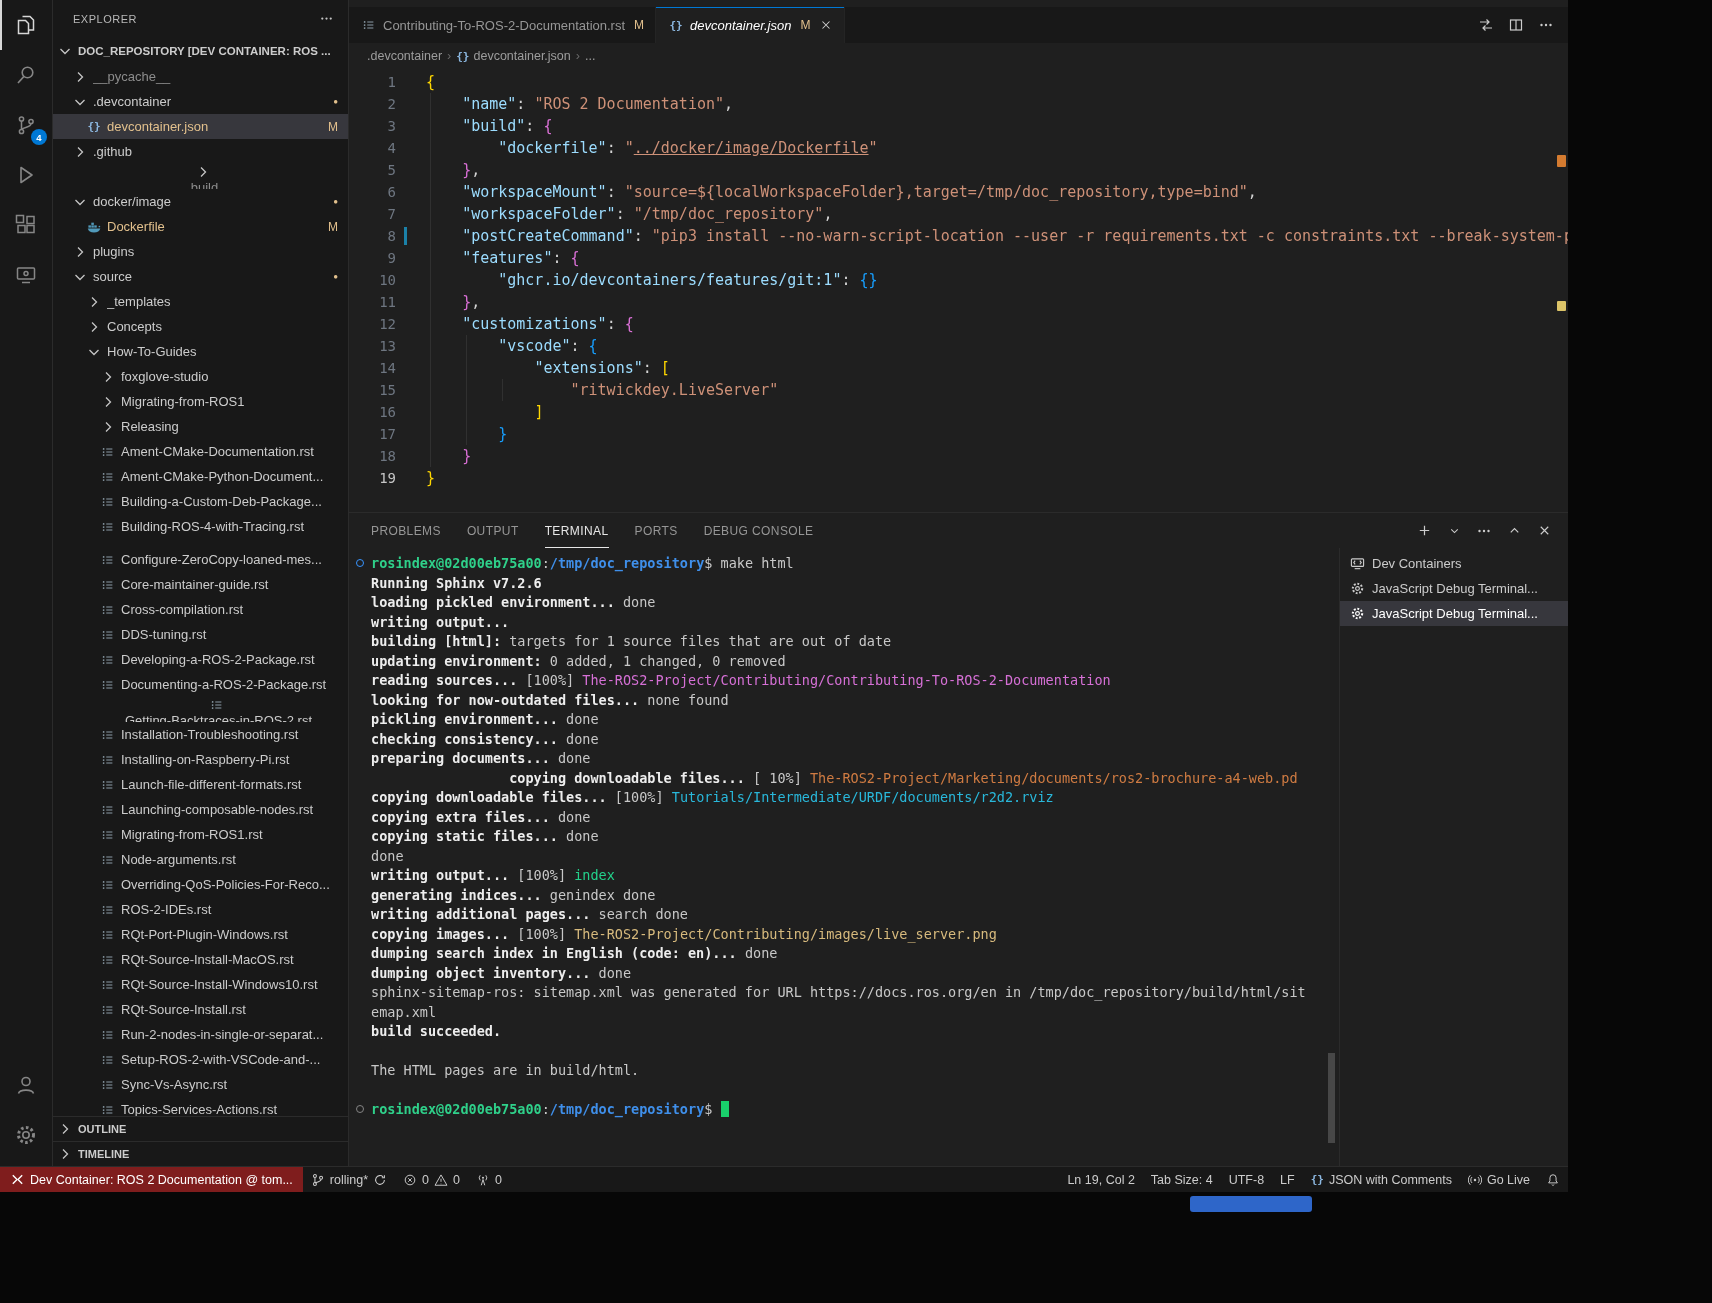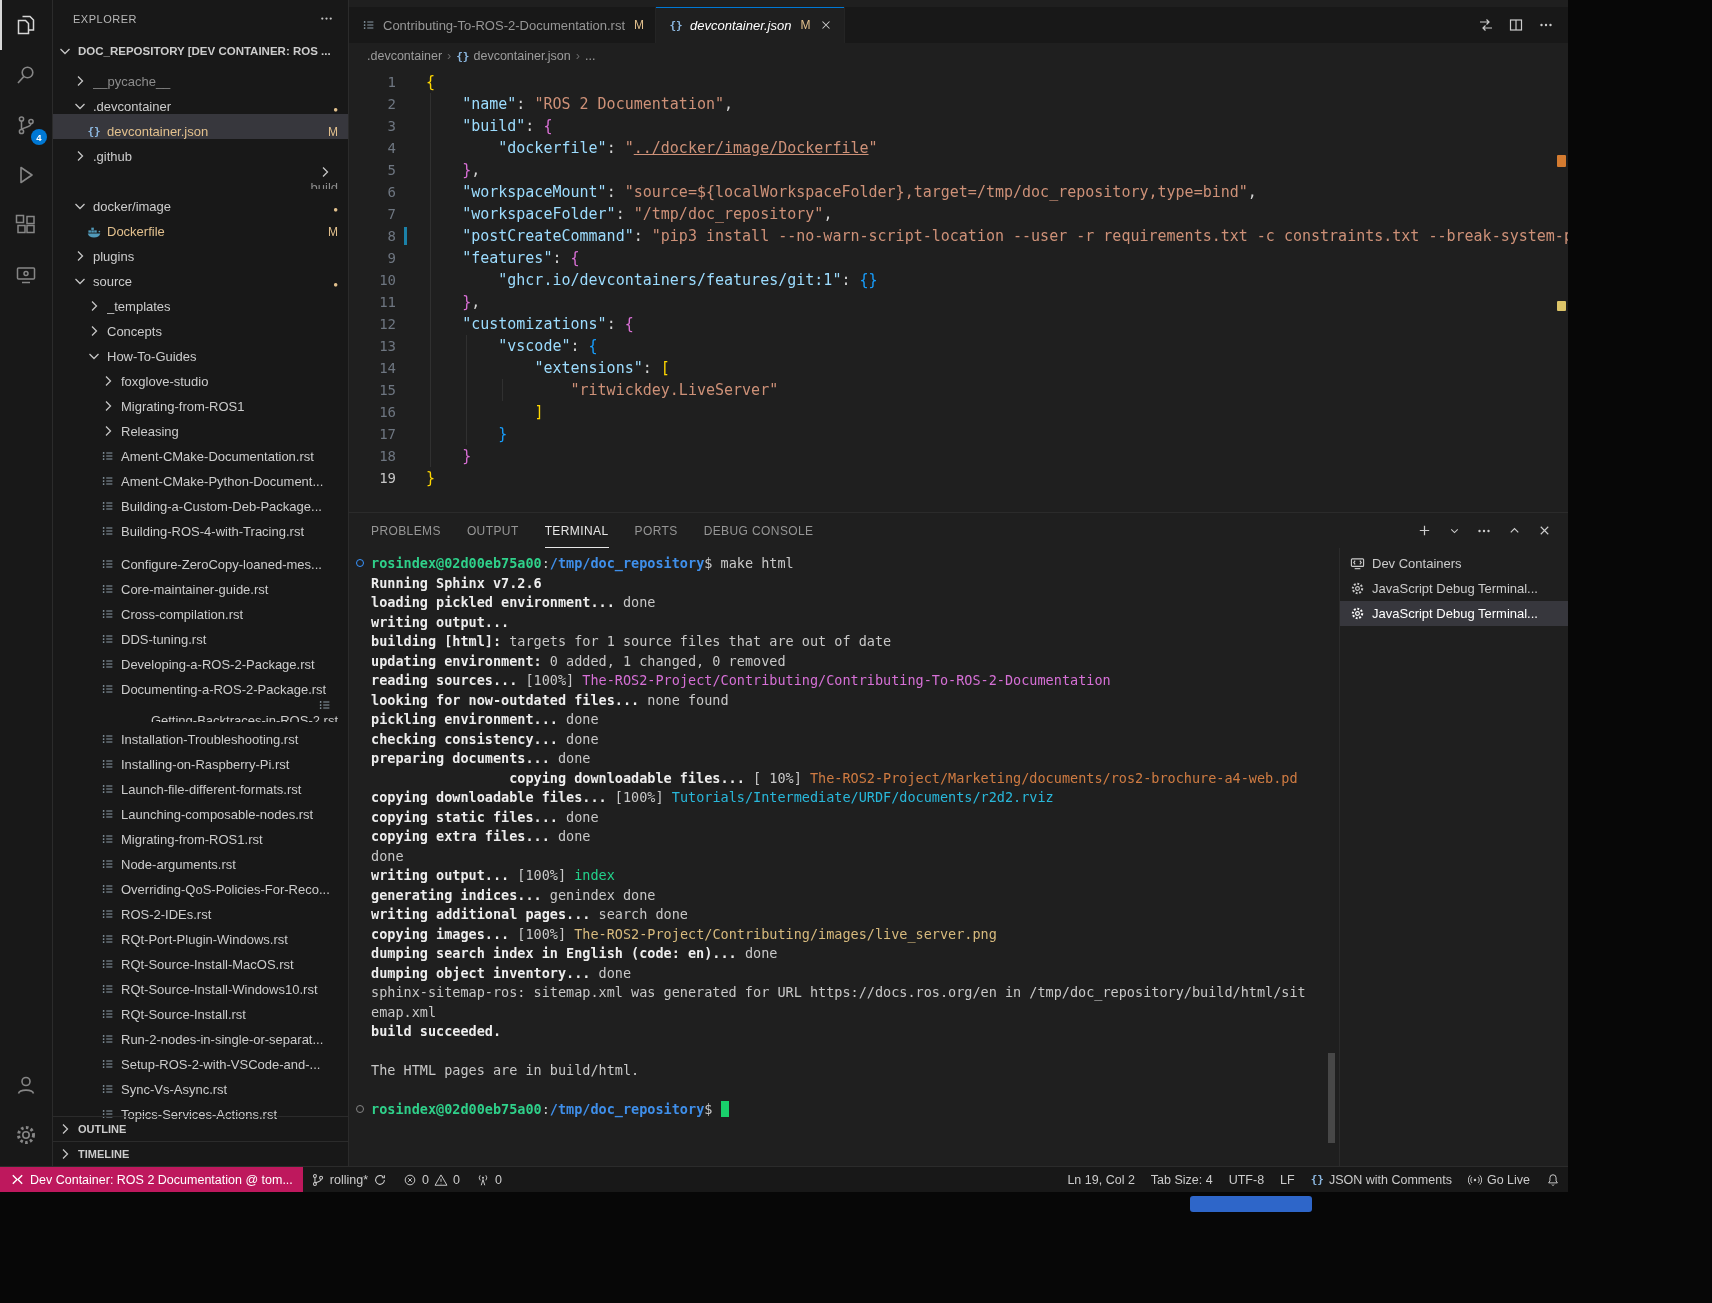--- a/index.html
+++ b/index.html
@@ -15,21 +15,21 @@
   .ab-item svg{display:block;}
   .ab-badge{position:absolute;right:5px;bottom:5px;background:#0078d4;color:#fff;border-radius:50%;min-width:16px;height:16px;font-size:9.5px;font-weight:bold;display:flex;align-items:center;justify-content:center;}
 
   
   .sidebar{position:absolute;left:53px;top:0;width:295px;height:1166px;background:#181818;border-right:1px solid #2b2b2b;overflow:hidden;}
   .sb-title{height:38px;display:flex;align-items:center;padding:0 14px 0 20px;font-size:11px;letter-spacing:.5px;color:#b8b8b8;}
   .sb-title .more{margin-left:auto;color:#c5c5c5;cursor:pointer;}
   .sec-header{height:26px;display:flex;align-items:center;font-size:11.5px;font-weight:700;color:#ccc;padding-left:3px;cursor:pointer;white-space:nowrap;overflow:hidden;}
   .sec-header .lbl{overflow:hidden;text-overflow:ellipsis;}
   #tree{font-size:13px;}
-  .trow{height:25px;display:flex;align-items:flex-end;padding-right:10px;cursor:pointer;}
+  .trow{height:25px;display:flex;align-items:center;padding-right:10px;cursor:pointer;}
   .trow.sel{background:#37373d;}
   .trow.dim .tlabel{color:#8c8c8c;}
   .ticon{width:18px;height:16px;display:inline-flex;align-items:center;justify-content:center;margin-right:4px;flex:none;color:#c5c5c5;}
   .json-ic{color:#8db9e2;font-weight:bold;font-size:11px;font-family:"DejaVu Sans Mono",monospace;}
   .tlabel{flex:1;min-width:0;white-space:nowrap;overflow:hidden;text-overflow:ellipsis;color:#cccccc;}
   .tlabel.modlbl{color:#e2c08d;}
   .tbadge{color:#e2c08d;font-size:12px;margin-left:6px;flex:none;}
   .tdot{color:#e2c08d;font-size:8px;margin-left:6px;flex:none;}
   .sb-bottom{position:absolute;left:0;right:0;bottom:0;}
   .sec-row{height:24px;border-top:1px solid #2b2b2b;display:flex;align-items:center;font-size:11px;font-weight:700;color:#ccc;padding-left:3px;cursor:pointer;}
@@ -83,21 +83,21 @@
   .t-cursor{display:inline-block;width:8px;height:16px;background:#19cf6b;vertical-align:-3px;}
   .term-scroll{position:absolute;right:4px;top:505px;width:7px;height:90px;background:#474747;}
   .termlist{width:228px;border-left:1px solid #2b2b2b;padding-top:3px;overflow:hidden;}
   .tl-row{height:25px;display:flex;align-items:center;gap:7px;padding:0 8px 0 10px;font-size:13px;color:#ccc;cursor:pointer;}
   .tl-row.sel{background:#37373d;color:#fff;}
   .tl-row .lbl{white-space:nowrap;overflow:hidden;text-overflow:ellipsis;}
 
   
   .statusbar{position:absolute;left:0;bottom:0;width:1568px;height:26px;background:#181818;border-top:1px solid #2b2b2b;display:flex;align-items:stretch;font-size:12.5px;color:#cccccc;box-sizing:border-box;}
   .sb-item{display:flex;align-items:center;gap:5px;padding:0 8px;cursor:pointer;white-space:nowrap;}
-  .sb-item.remote{background:#be185d;color:#fff;padding:0 10px;max-width:320px;overflow:hidden;}
+  .sb-item.remote{background:#7f1d1d;color:#fff;padding:0 10px;max-width:320px;overflow:hidden;}
   .sb-item.remote span{white-space:nowrap;overflow:hidden;text-overflow:ellipsis;}
   .sb-right{margin-left:auto;display:flex;align-items:stretch;}
   .sb-item svg{flex:none;}
 
   .fragment{position:absolute;left:1190px;top:1196px;width:122px;height:16px;background:#2e66c9;border-radius:3px;}
 </style>
 </head>
 <body>
 
 <div class="window">
@@ -952,22 +952,22 @@
             <div class="tline"><span class="t-bold">writing output...</span></div>
             <div class="tline"><span class="t-bold">building [html]: </span><span class="t-p">targets for 1 source files that are out of date</span></div>
             <div class="tline"><span class="t-bold">updating environment: </span><span class="t-p">0 added, 1 changed, 0 removed</span></div>
             <div class="tline"><span class="t-bold">reading sources... </span><span class="t-p">[100%] </span><span class="t-mag">The-ROS2-Project/Contributing/Contributing-To-ROS-2-Documentation</span></div>
             <div class="tline"><span class="t-bold">looking for now-outdated files... </span><span class="t-p">none found</span></div>
             <div class="tline"><span class="t-bold">pickling environment... </span><span class="t-p">done</span></div>
             <div class="tline"><span class="t-bold">checking consistency... </span><span class="t-p">done</span></div>
             <div class="tline"><span class="t-bold">preparing documents... </span><span class="t-p">done</span></div>
             <div class="tline"><span class="t-p">                 </span><span class="t-bold">copying downloadable files... </span><span class="t-p">[ 10%] </span><span class="t-org">The-ROS2-Project/Marketing/documents/ros2-brochure-a4-web.pd</span></div>
             <div class="tline"><span class="t-bold">copying downloadable files... </span><span class="t-p">[100%] </span><span class="t-cyan">Tutorials/Intermediate/URDF/documents/r2d2.rviz</span></div>
+            <div class="tline"><span class="t-bold">copying extra files... </span><span class="t-p">done</span></div>
             <div class="tline"><span class="t-bold">copying static files... </span><span class="t-p">done</span></div>
-            <div class="tline"><span class="t-bold">copying extra files... </span><span class="t-p">done</span></div>
             <div class="tline"><span class="t-p">done</span></div>
             <div class="tline"><span class="t-bold">writing output... </span><span class="t-p">[100%] </span><span class="t-grn">index</span></div>
             <div class="tline"><span class="t-bold">generating indices... </span><span class="t-p">genindex done</span></div>
             <div class="tline"><span class="t-bold">writing additional pages... </span><span class="t-p">search done</span></div>
             <div class="tline"><span class="t-bold">copying images... </span><span class="t-p">[100%] </span><span class="t-yel">The-ROS2-Project/Contributing/images/live_server.png</span></div>
             <div class="tline"><span class="t-bold">dumping search index in English (code: en)... </span><span class="t-p">done</span></div>
             <div class="tline"><span class="t-bold">dumping object inventory... </span><span class="t-p">done</span></div>
             <div class="tline"><span class="t-p">sphinx-sitemap-ros: sitemap.xml was generated for URL https://docs.ros.org/en in /tmp/doc_repository/build/html/sit</span></div>
             <div class="tline"><span class="t-p">emap.xml</span></div>
             <div class="tline"><span class="t-bold">build succeeded.</span></div>

